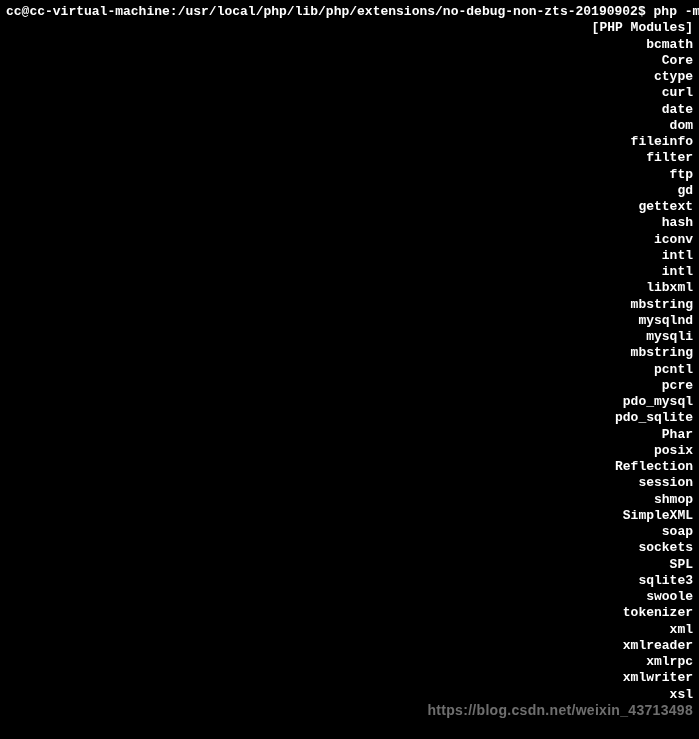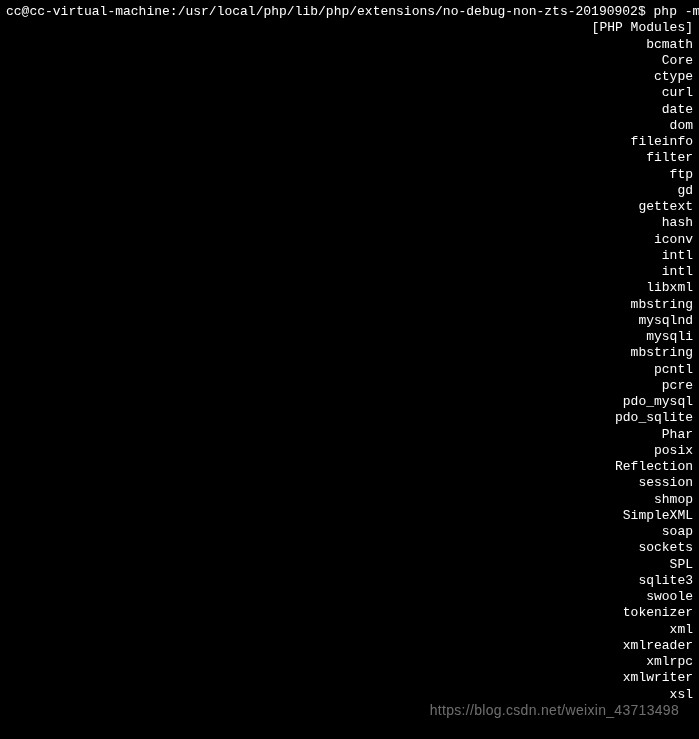--- a/index.html
+++ b/index.html
@@ -1,18 +1,19 @@
 <!DOCTYPE html>
 <html><head>
   <meta charset="utf-8">
   <style>
     * {
       margin: 0;
       padding: 0;
       box-sizing: border-box;
+      font-weight: bold;
     }
     body {
       background-color: #000000;
       color: #ffffff;
       font-family: "Consolas", "Monaco", "Courier New", monospace;
       font-size: 13px;
       line-height: 1.25;
       width: 699px;
       height: 739px;
       padding: 4px 6px;
@@ -29,21 +30,21 @@
       color: #ffffff;
     }
     .output-line {
       color: #ffffff;
       white-space: pre;
       text-align: right;
     }
     .watermark {
       position: absolute;
       bottom: 20px;
-      right: 20px;
+      right: 6px;
       color: rgba(200, 200, 200, 0.55);
       font-size: 14px;
       font-family: Arial, sans-serif;
       letter-spacing: 0.3px;
     }
   </style>
 </head>
 <body>
 
 <div class="prompt-line">

